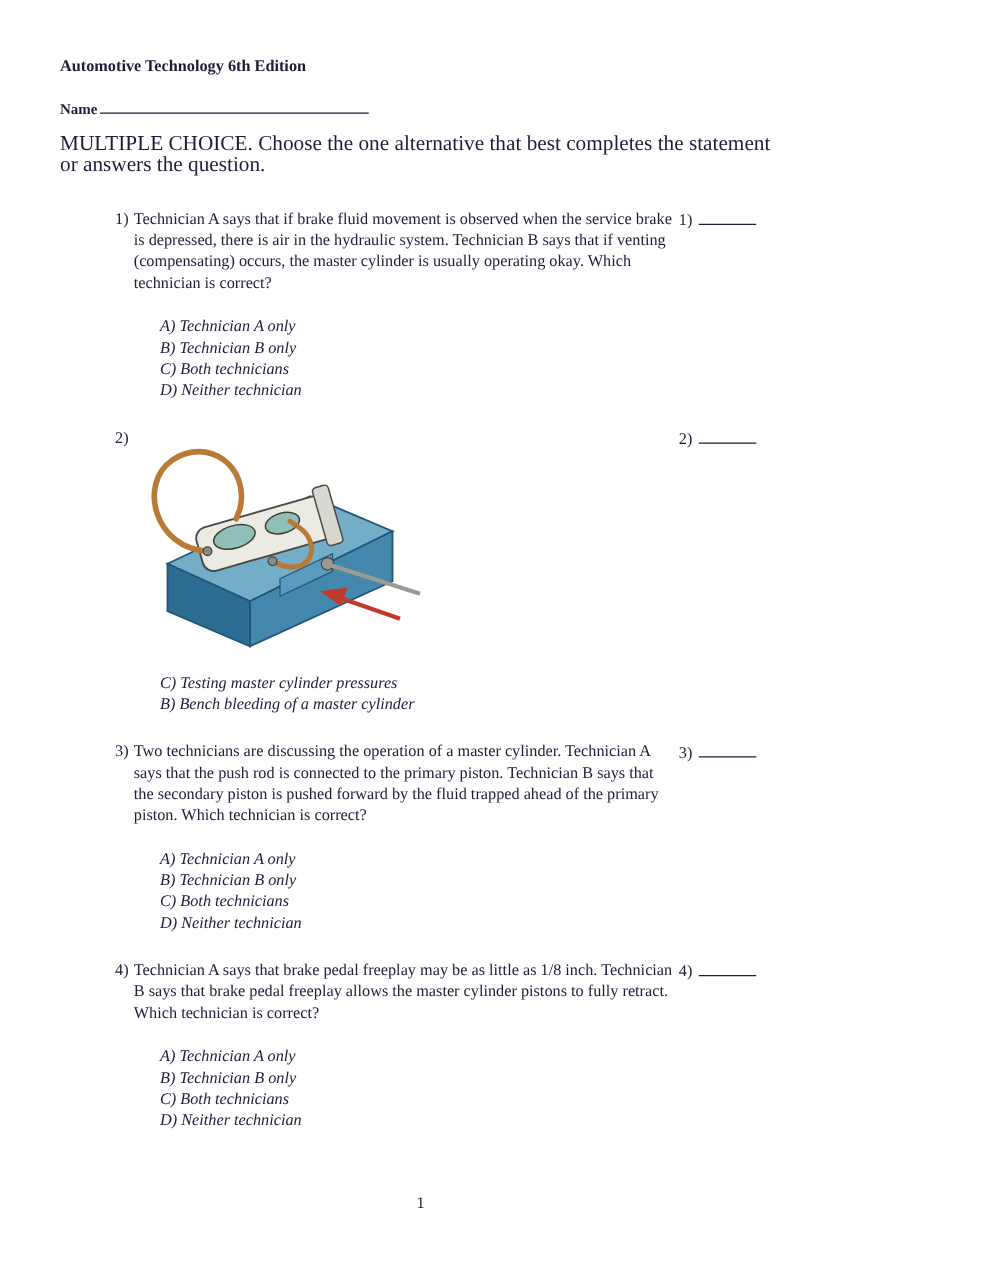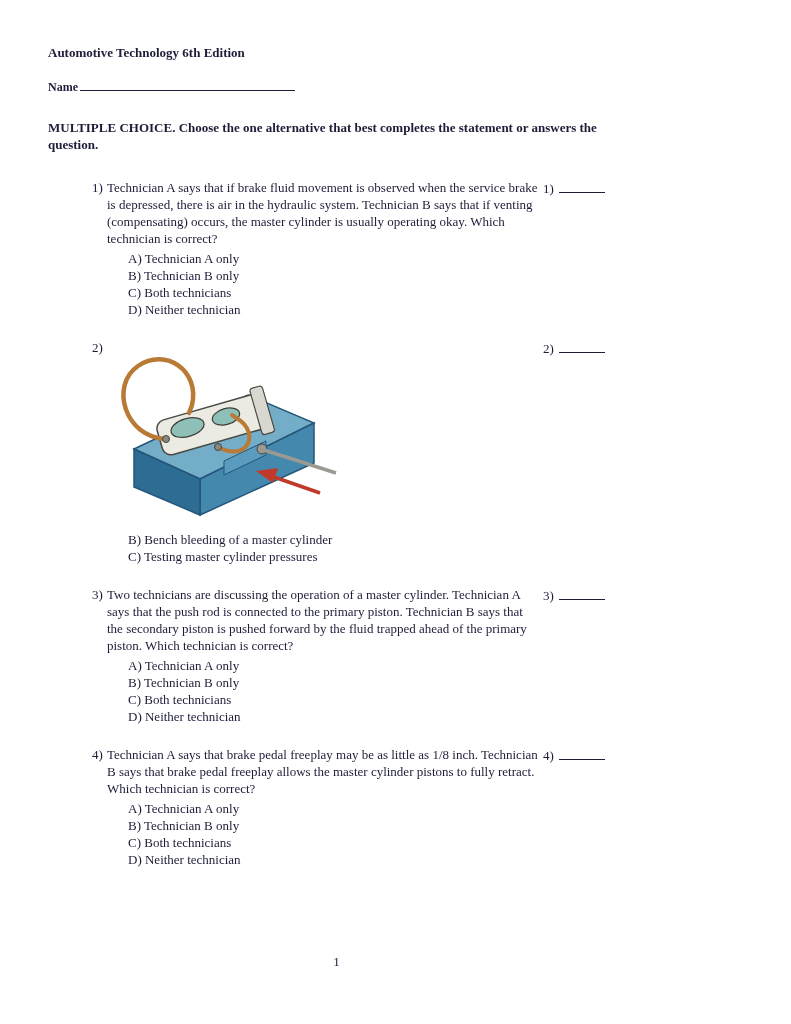--- a/index.html
+++ b/index.html
@@ -15,28 +15,28 @@
     padding: 44px 46px 0 48px;
     overflow: hidden;
   }
   .hdr-line { font-size: 13px; line-height: 17px; font-weight: bold; }
   .name-row { margin-top: 16px; font-size: 12px; font-weight: bold; }
   .name-line {
     display: inline-block; width: 215px; height: 13px;
     border-bottom: 1px solid #1d1d38; margin-left: 2px;
   }
   .instructions {
-    margin-top: 24px; margin-bottom: 26px;
-    font-size: 13px; font-weight: bold; line-height: 17px;
+    margin-top: 11px; margin-bottom: 26px;
+    font-size: 17px; font-weight: normal; line-height: 17px;
   }
   .question { display: flex; margin: 0 0 21px 44px; }
   .q-main { flex: 1 1 auto; max-width: 565px; }
   .q-body { position: relative; padding-left: 15px; font-size: 13px; line-height: 17px; }
   .q-num { position: absolute; left: 0; top: 0; }
-  .choices { padding-left: 36px; margin-top: 3px; font-size: 13px; line-height: 17px; }
+  .choices { padding-left: 36px; margin-top: 18px; font-size: 13px; line-height: 17px; font-style: italic; }
   .q-side { flex: 0 0 auto; width: 84px; padding-left: 4px; font-size: 13px; white-space: nowrap; }
   .ans-line {
     display: inline-block; width: 46px; height: 13px;
     border-bottom: 1px solid #1d1d38; margin-left: 5px;
   }
   .illustration { margin: 12px 0 14px 14px; width: 232px; height: 166px; }
   .footer {
     position: absolute; left: 0; right: 0; bottom: 54px;
     text-align: center; font-size: 13px;
   }
@@ -103,22 +103,22 @@
 
           <circle cx="156" cy="98" r="5" fill="#9a9a92" stroke="#44443e" stroke-width="1"></circle>
           <line x1="158" y1="99" x2="230" y2="122" stroke="#9a9a92" stroke-width="3.5"></line>
 
           <line x1="214" y1="142" x2="168" y2="126" stroke="#c0392b" stroke-width="3.5"></line>
           <polygon points="150,120 172,117 167,132" fill="#c0392b"></polygon>
         </svg>
       </div>
 
       <div class="choices">
+        <div>C) Testing master cylinder pressures</div>
         <div>B) Bench bleeding of a master cylinder</div>
-        <div>C) Testing master cylinder pressures</div>
       </div>
     </div>
     <div class="q-side">
       <span>2)</span><span class="ans-line"></span>
     </div>
   </div>
 
   <div class="question">
     <div class="q-main">
       <div class="q-body">

